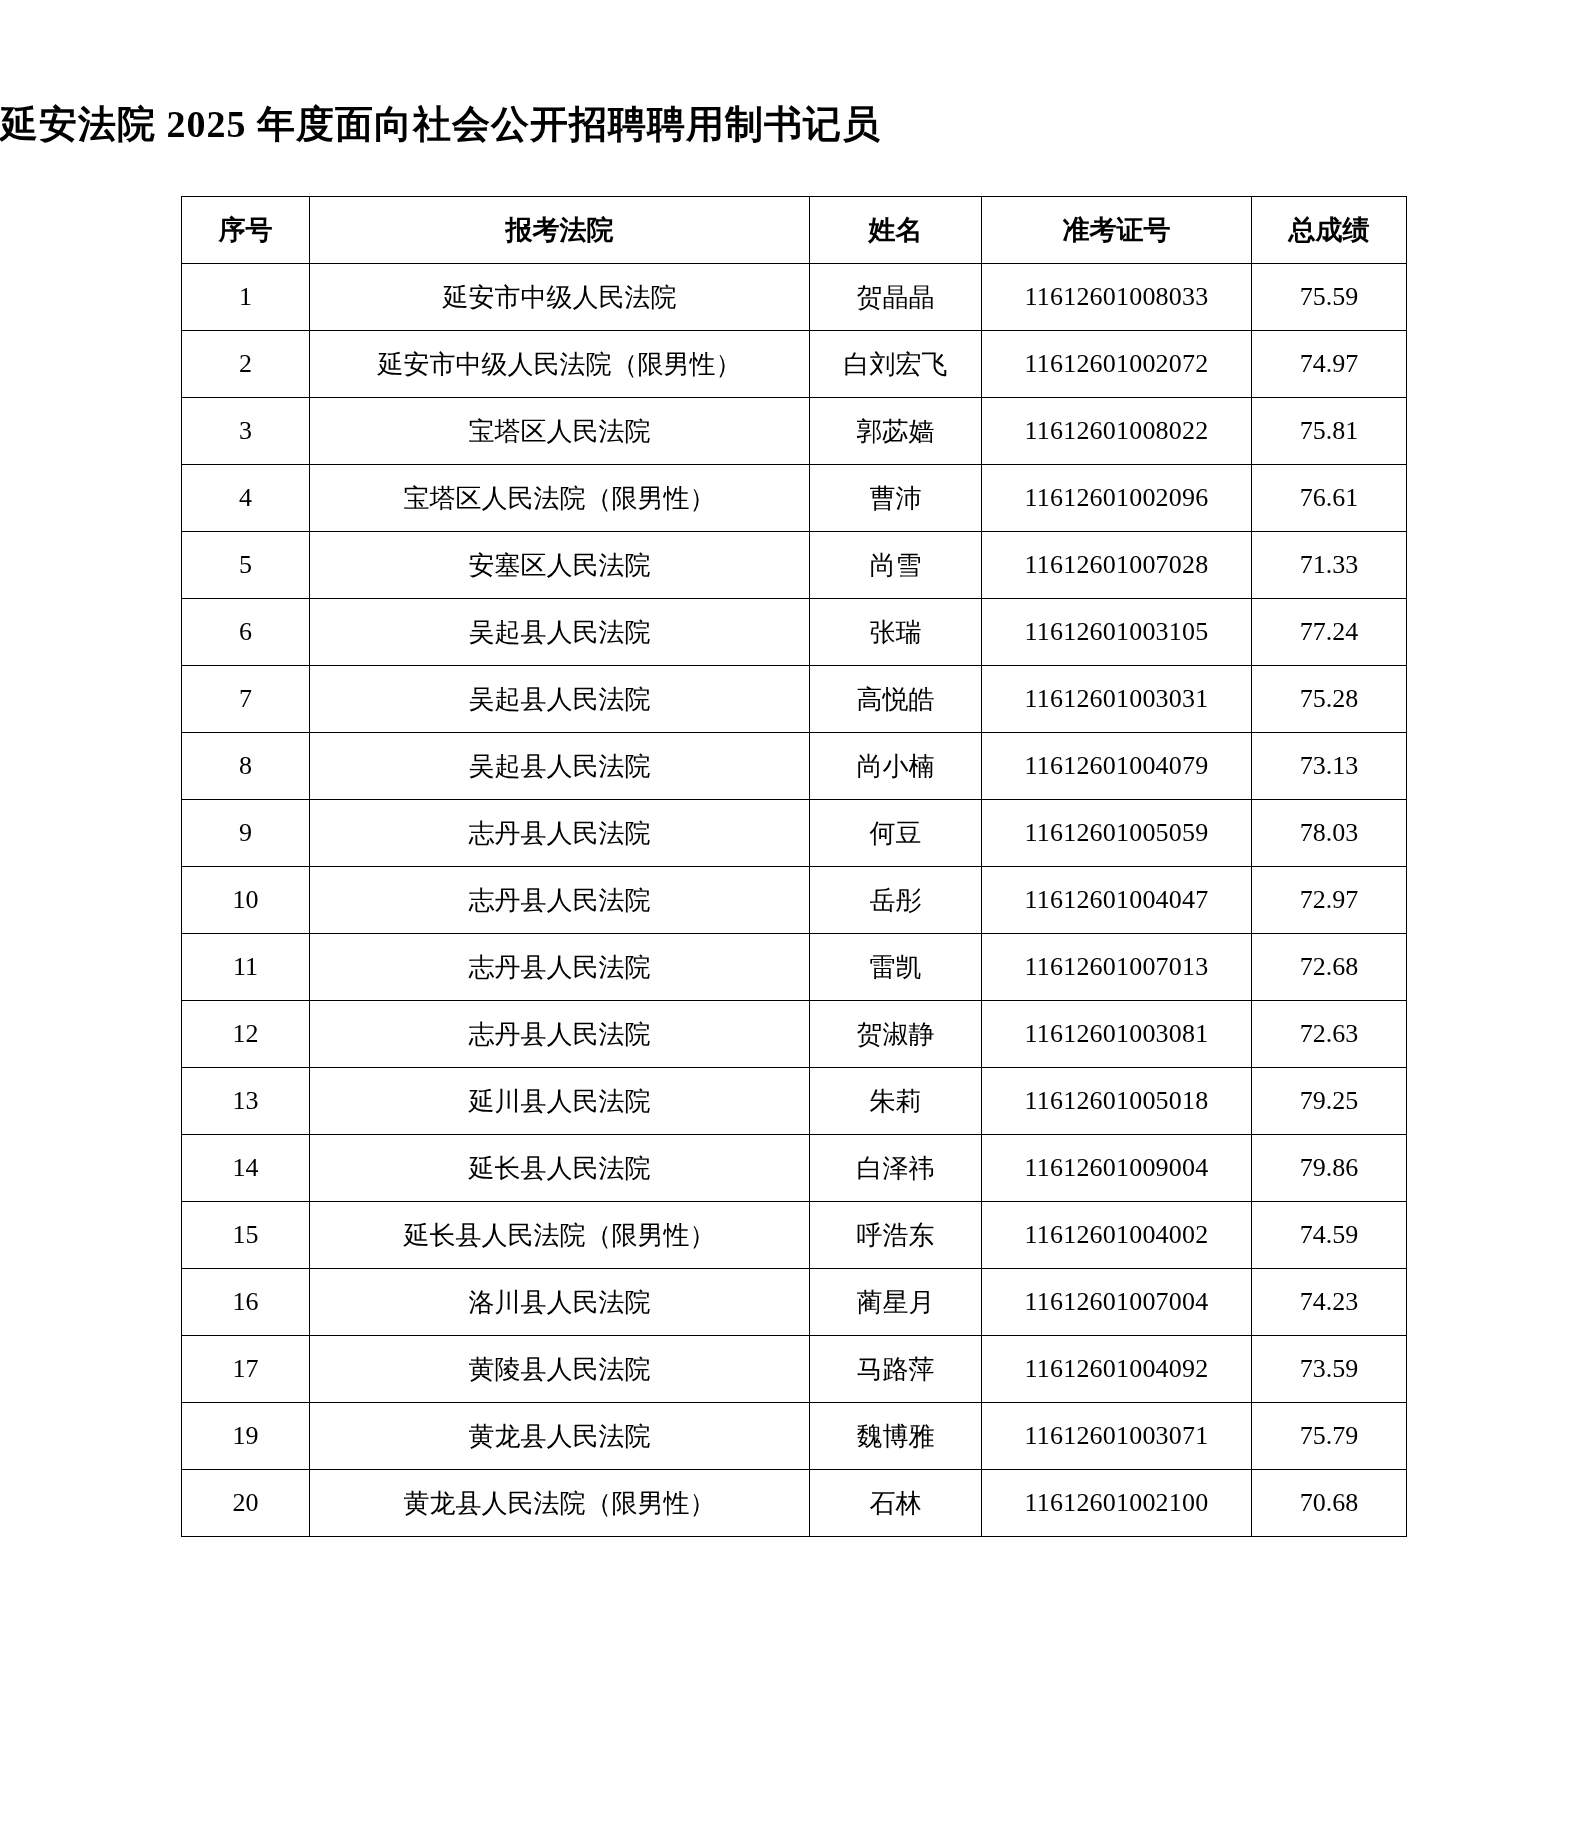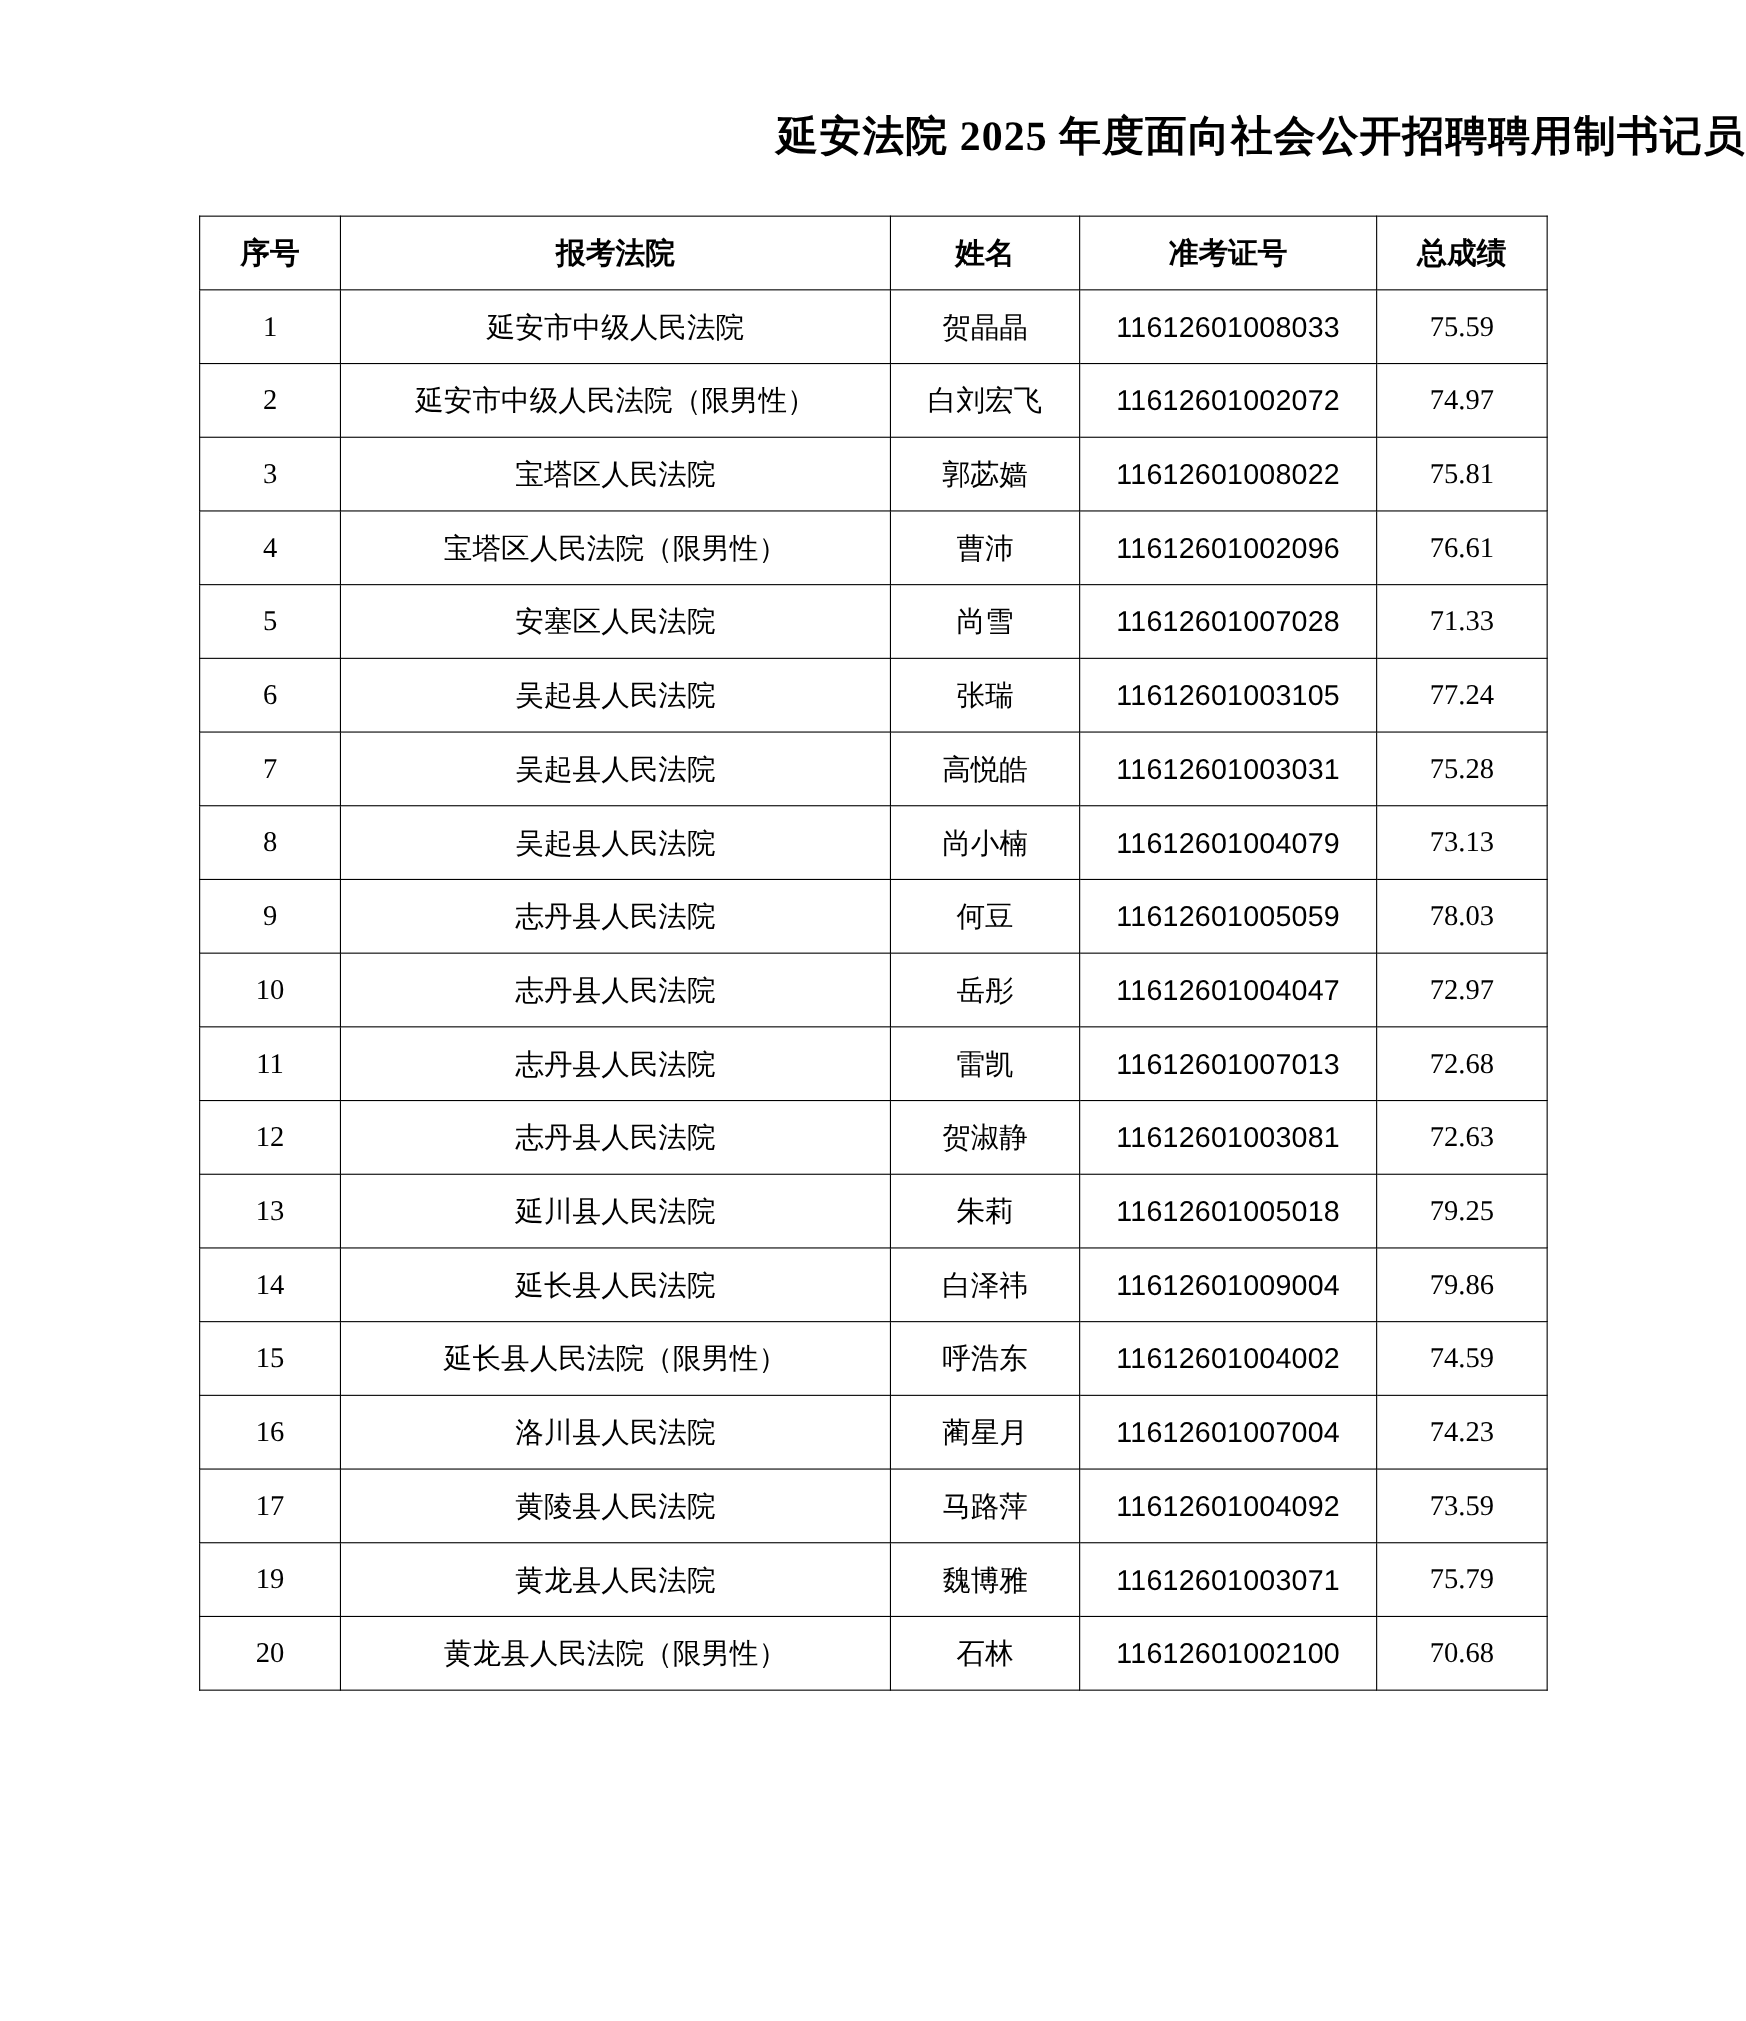--- a/index.html
+++ b/index.html
@@ -12,21 +12,21 @@
     min-height: 1837px;
     font-family: "Liberation Serif", "DejaVu Serif", serif;
     color: #000000;
   }
   .page {
     width: 1587px;
     box-sizing: border-box;
     padding: 70px 0 40px 0;
   }
   .doc-title {
-    text-align: right;
+    text-align: left;
     font-size: 38px;
     font-weight: bold;
     letter-spacing: 1px;
     line-height: 1.55;
   }
   .doc-title .line1 {
     display: block;
     margin-bottom: 24px;
   }
   .doc-title .line2 {
@@ -55,21 +55,21 @@
   table.roster thead th {
     font-weight: bold;
     font-size: 27px;
   }
   col.c-idx { width: 128px; }
   col.c-court { width: 500px; }
   col.c-name { width: 172px; }
   col.c-ticket { width: 270px; }
   col.c-score { width: 155px; }
   td.idx, td.name, td.score { font-weight: normal; }
-  td.ticket { font-family: Liberation Sans, sans-serif; letter-spacing: 0.2px; }
+  td.ticket { font-family: Liberation Serif, serif; letter-spacing: 0.2px; }
 </style>
 </head>
 <body>
 
 <div class="page">
 
   <h1 class="doc-title">
     <span class="line1">延安法院 2025 年度面向社会公开招聘聘用制书记员</span>
   </h1>
 

